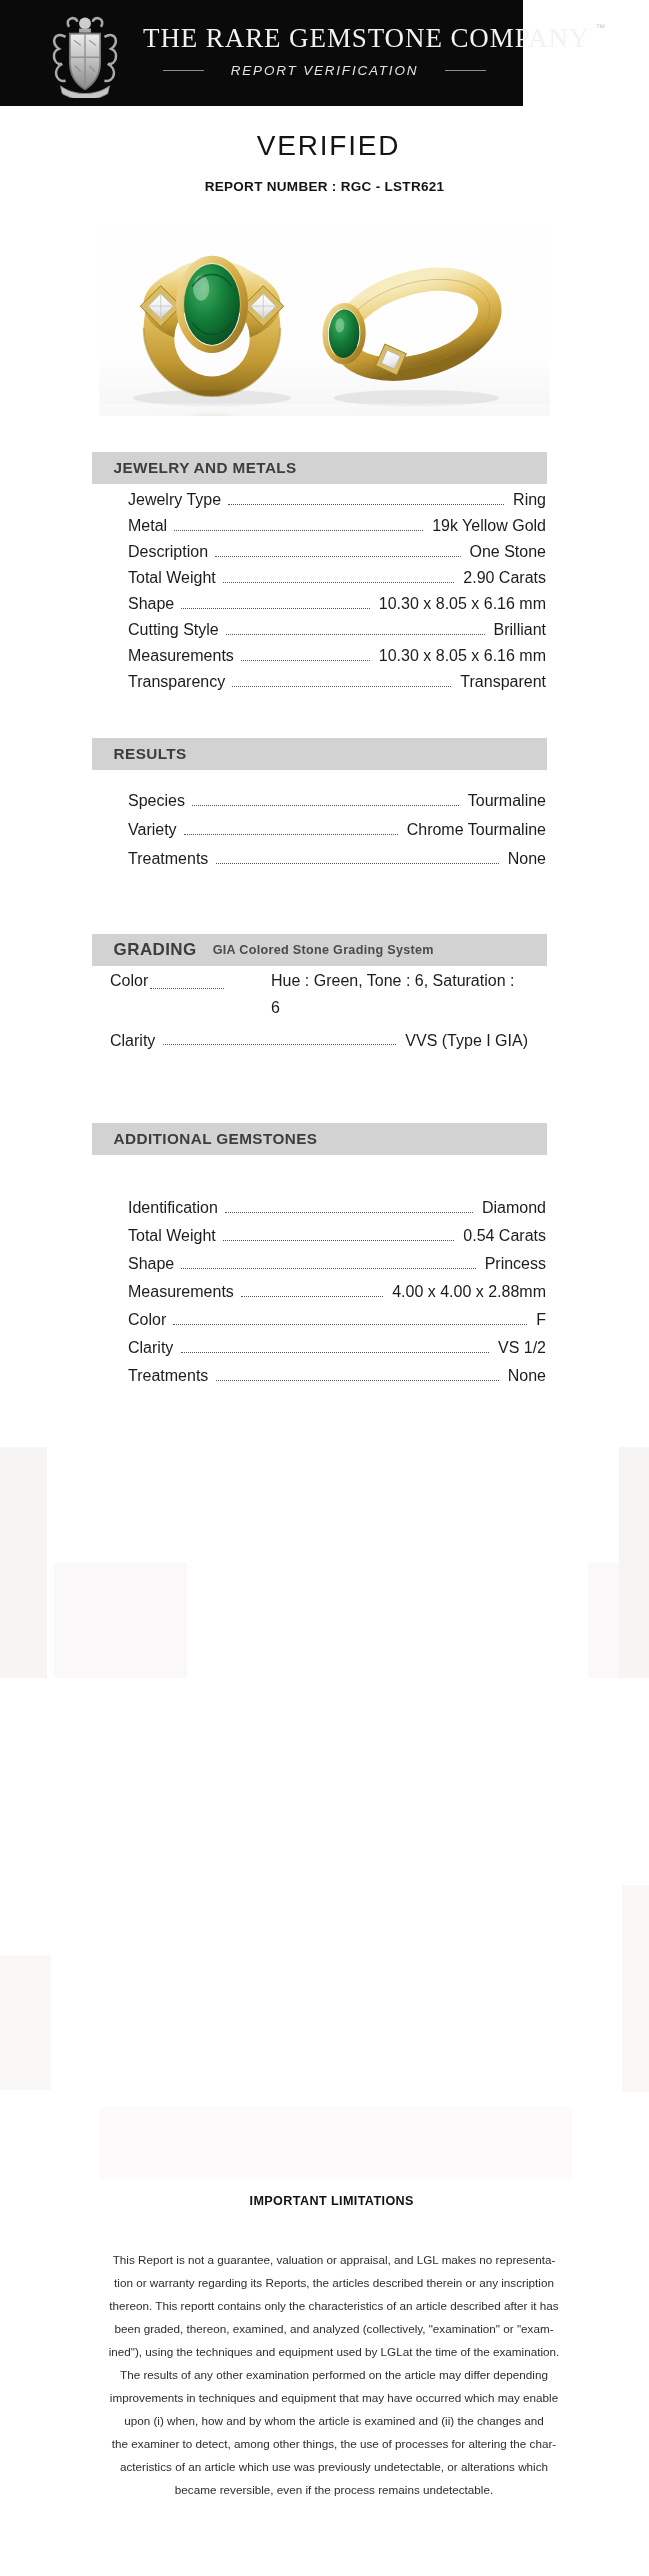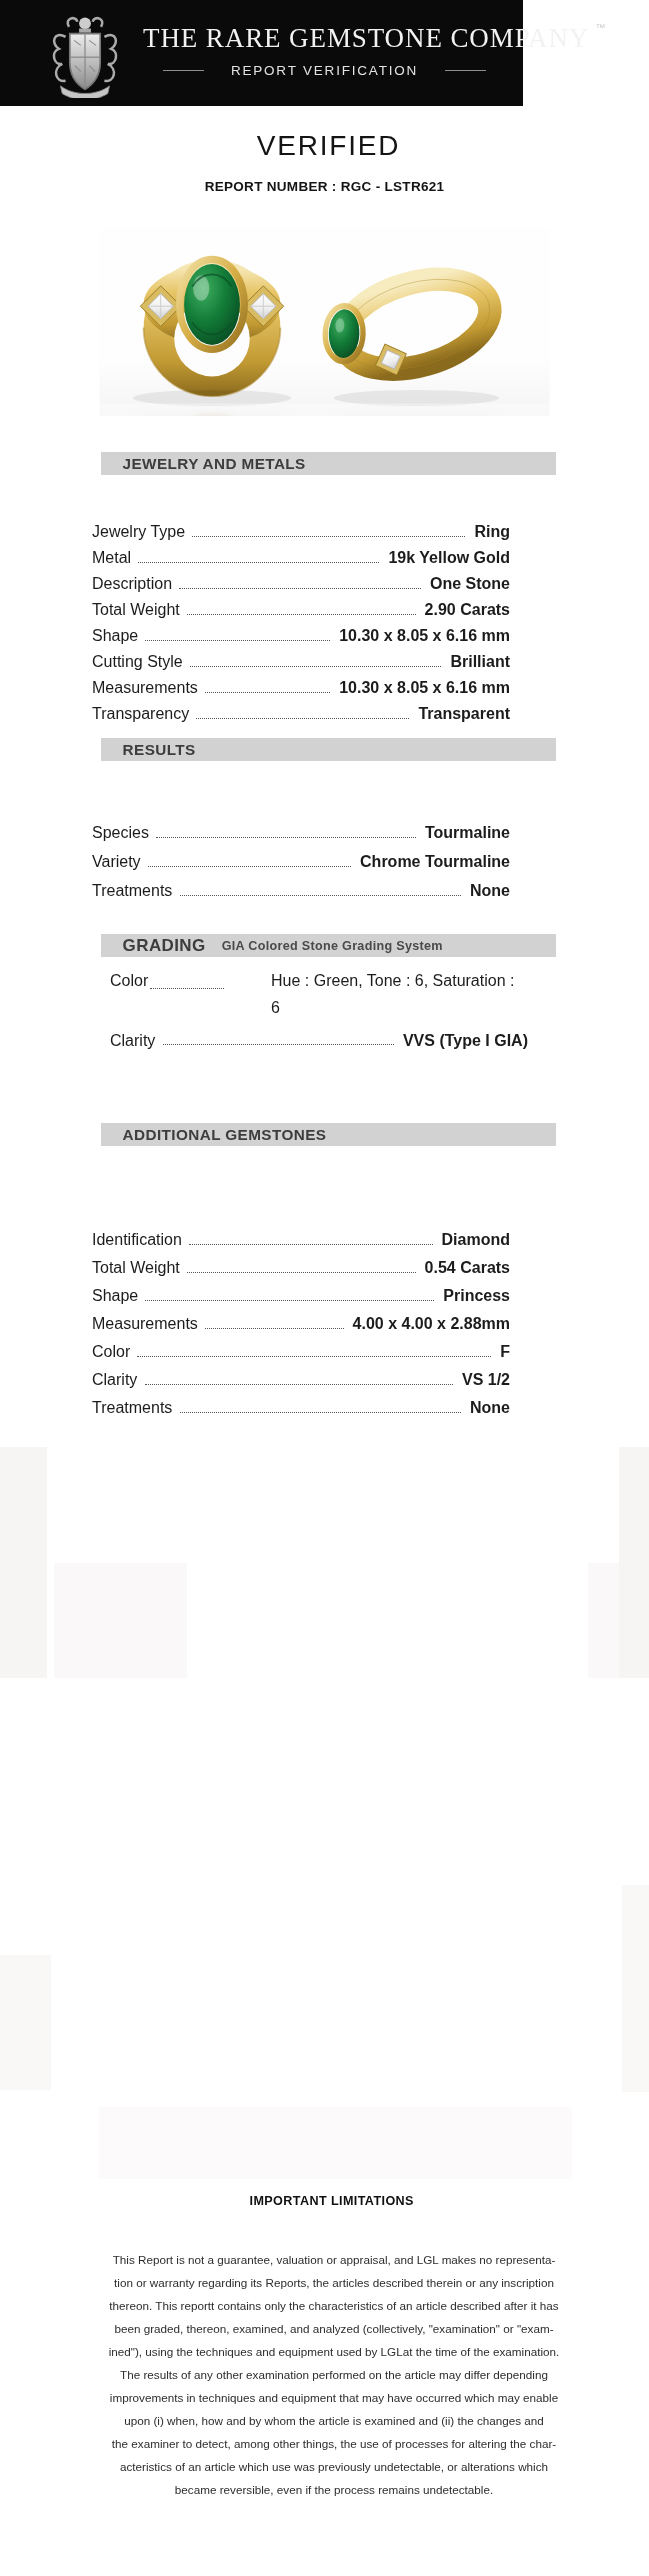--- a/index.html
+++ b/index.html
@@ -6,55 +6,55 @@
   .page{position:relative;width:649px;height:2576px;background:#ffffff;overflow:hidden;
         font-family:"Liberation Sans", sans-serif;color:#1c1c1c;}
 
   
   .banner{position:absolute;left:0;top:0;width:523px;height:106px;background:#0a0a0a;}
   .crest{position:absolute;left:47px;top:12.6px;width:76px;height:85px;}
   .company-title{position:absolute;left:143px;top:21.6px;white-space:nowrap;
     font-family:"Liberation Serif", serif;font-size:27px;letter-spacing:0.9px;color:#f2f2f2;}
   .tm{font-size:10px;color:#c9c9c9;vertical-align:16px;margin-left:6.3px;font-family:"Liberation Sans", sans-serif;}
   .banner-sub{position:absolute;left:108px;top:63px;width:433px;display:flex;align-items:center;
-    justify-content:center;gap:27px;}
+    justify-content:center;gap:27px;font-style:italic;}
   .banner-sub .txt{font-size:13.5px;letter-spacing:1.8px;color:#e3e3e3;white-space:nowrap;}
   .rule{width:41px;height:1.8px;background:#8f8f8f;}
 
   
   .verified{position:absolute;left:4px;top:130px;width:649px;text-align:center;
     font-size:28px;letter-spacing:1.8px;color:#141414;}
   .report-number{position:absolute;left:0;top:179px;width:649px;text-align:center;
     font-size:13.5px;font-weight:bold;letter-spacing:0.3px;color:#141414;}
 
   
   .photo{position:absolute;left:99px;top:227px;width:451px;height:189px;background:#fefefe;}
 
   
-  .bar{position:absolute;left:101px;width:455px;height:23px;background:#d2d2d2;
+  .bar{position:absolute;left:92px;width:455px;height:32px;background:#d2d2d2;
     display:flex;align-items:center;box-sizing:border-box;padding-left:21.6px;text-align:center;}
   .bar .bar-title{font-size:15.3px;font-weight:bold;color:#3d3d3d;letter-spacing:0.4px;white-space:nowrap;}
   .bar .bar-sub{font-size:12.6px;font-weight:bold;color:#4a4a4a;margin-left:16px;letter-spacing:0.3px;white-space:nowrap;}
   .bar-jewelry{top:452px;}
   .bar-results{top:738px;}
   .bar-grading{top:913px;margin-top:21px;}
   .bar-additional{top:1123px;}
 
   
-  .rows{position:absolute;left:92px;width:418px;margin-top:32px;}
+  .rows{position:absolute;left:128px;width:418px;}
   .rows-jewelry{top:483px;}
   .rows-results{top:781px;}
   .rows-additional{top:1189px;}
   .row{display:flex;align-items:flex-end;}
   .rows-jewelry .row{height:26px;}
   .rows-results .row{height:29px;}
   .rows-additional .row{height:28px;}
   .lbl{font-size:16px;color:#1c1c1c;white-space:nowrap;line-height:18px;}
   .leader{flex:1;border-bottom:1.8px dotted #555;margin:0 9px 4.5px 7.2px;min-width:18px;}
-  .val{font-size:16px;color:#1c1c1c;white-space:nowrap;line-height:18px;font-weight:bold;}
+  .val{font-size:16px;color:#1c1c1c;white-space:nowrap;line-height:18px;}
 
   
   .g-color-row{position:absolute;left:110px;top:967px;width:418px;display:flex;align-items:flex-start;}
   .g-color-row .lbl{line-height:27px;}
   .g-color-leader{width:74px;border-bottom:1.8px dotted #555;margin:21px 47px 0 1.8px;}
   .g-color-val{width:256px;font-size:16px;line-height:27px;color:#1c1c1c;text-align:left;}
   .g-clarity-row{position:absolute;left:110px;top:1028px;width:418px;display:flex;align-items:flex-end;height:21.6px;}
 
   
   .ghost{position:absolute;}

